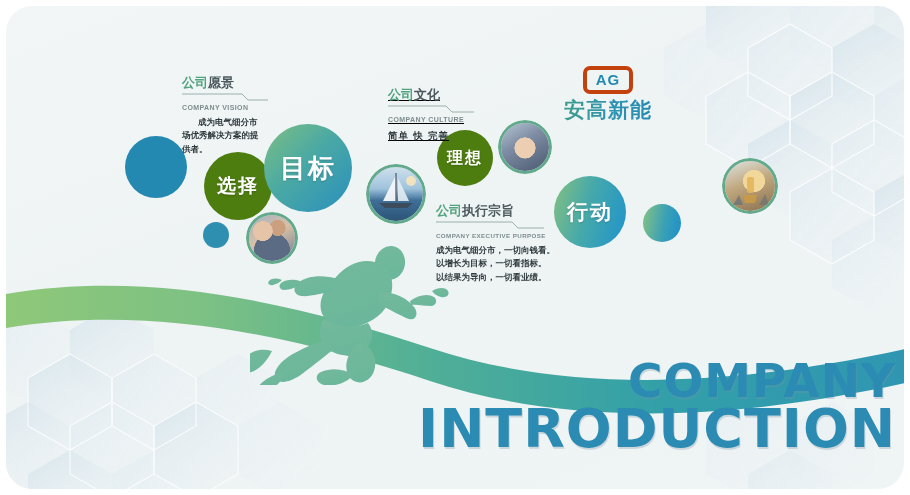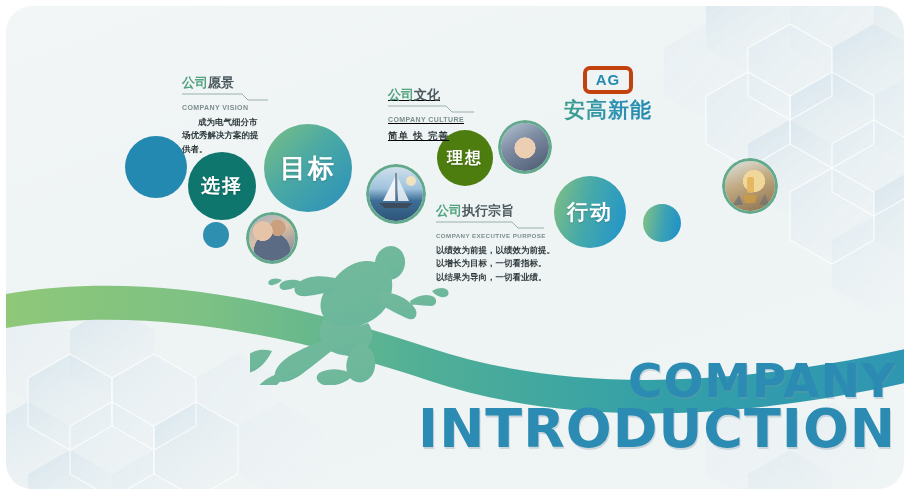--- a/index.html
+++ b/index.html
@@ -204,21 +204,21 @@
       <path d="M30,138 C22,140 12,146 8,152 C4,158 10,162 17,158
                C25,153 31,146 34,141Z"></path>
 
       <path d="M22,116 C8,112 -4,118 -8,128 C-11,136 -4,140 4,136
                C12,132 18,124 22,116Z"></path>
     </g>
   </svg>
 
   <div class="circ" style="left:125px;top:136px;width:62px;height:62px;background:#2389b0;"></div>
 
-  <div class="circ" style="left:188px;top:152px;width:68px;height:68px;background:#0f766e;">
+  <div class="circ" style="left:204px;top:152px;width:68px;height:68px;background:#4d7c0f;">
     <span class="lbl" style="font-size:19px;">选择</span>
   </div>
 
   <div class="circ" style="left:203px;top:222px;width:26px;height:26px;background:#2e8fb1;"></div>
 
   <div class="circ" style="left:264px;top:124px;width:88px;height:88px;
               background:linear-gradient(135deg,#7dbf83 0%,#4aa9a4 45%,#2a8fbd 100%);">
     <span class="lbl" style="font-size:26px;">目标</span>
   </div>
 
@@ -309,21 +309,21 @@
 
   <div class="tblock" style="left:436px;top:192px;width:120px;">
     <div class="t-head">
       <span class="g">公司</span><span class="d">执行宗旨</span>
     </div>
     <svg width="108" height="10" style="display:block;margin-top:1px;">
       <path d="M0,3 L76,3 L82,9 L108,9" stroke="#9bb0ad" stroke-width="1" fill="none"></path>
     </svg>
     <div class="t-en" style="font-size:6.2px;">COMPANY EXECUTIVE PURPOSE</div>
     <div class="t-body" style="margin-top:5px;">
-      <div>以绩效为前提，以绩效为前提。</div>
+      <div>成为电气细分市，一切向钱看。</div>
       <div>以增长为目标，一切看指标。</div>
       <div>以结果为导向，一切看业绩。</div>
     </div>
   </div>
 
   <div class="tblock" style="left:560px;top:66px;text-align:center;width:96px;">
     <div class="logo-ag">AG</div>
     <div class="logo-cn">安高新能</div>
   </div>
 

